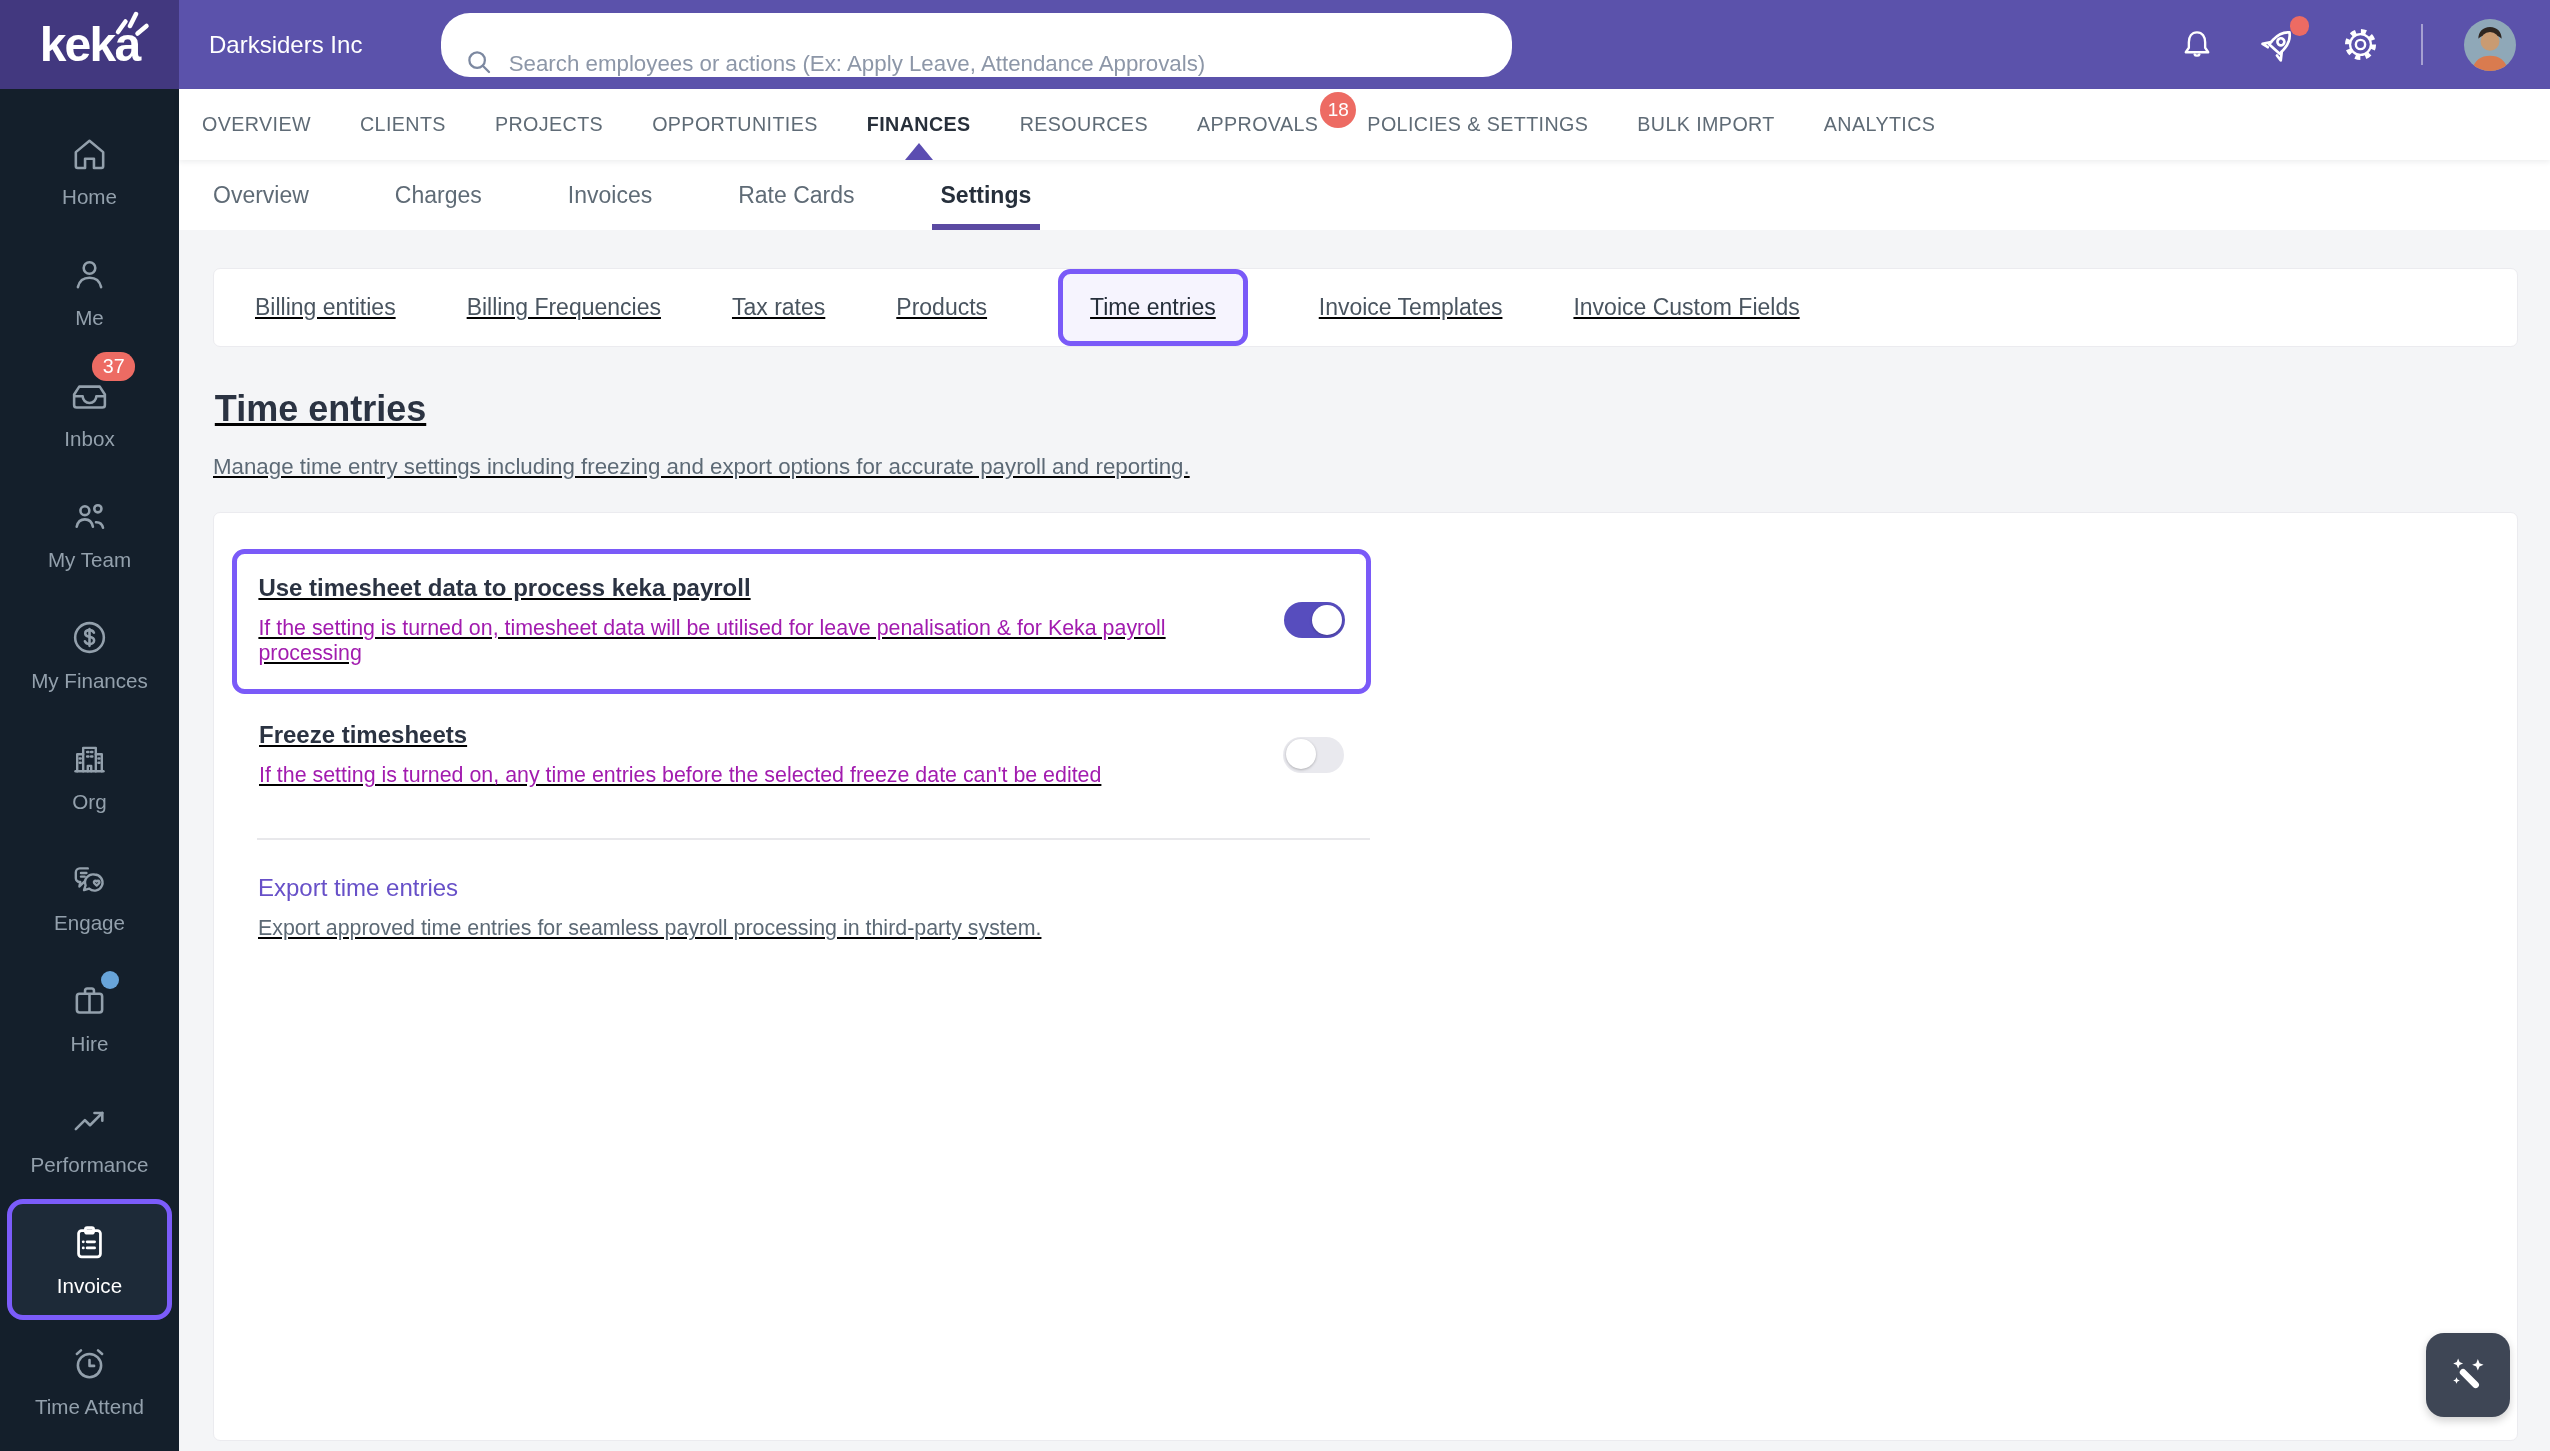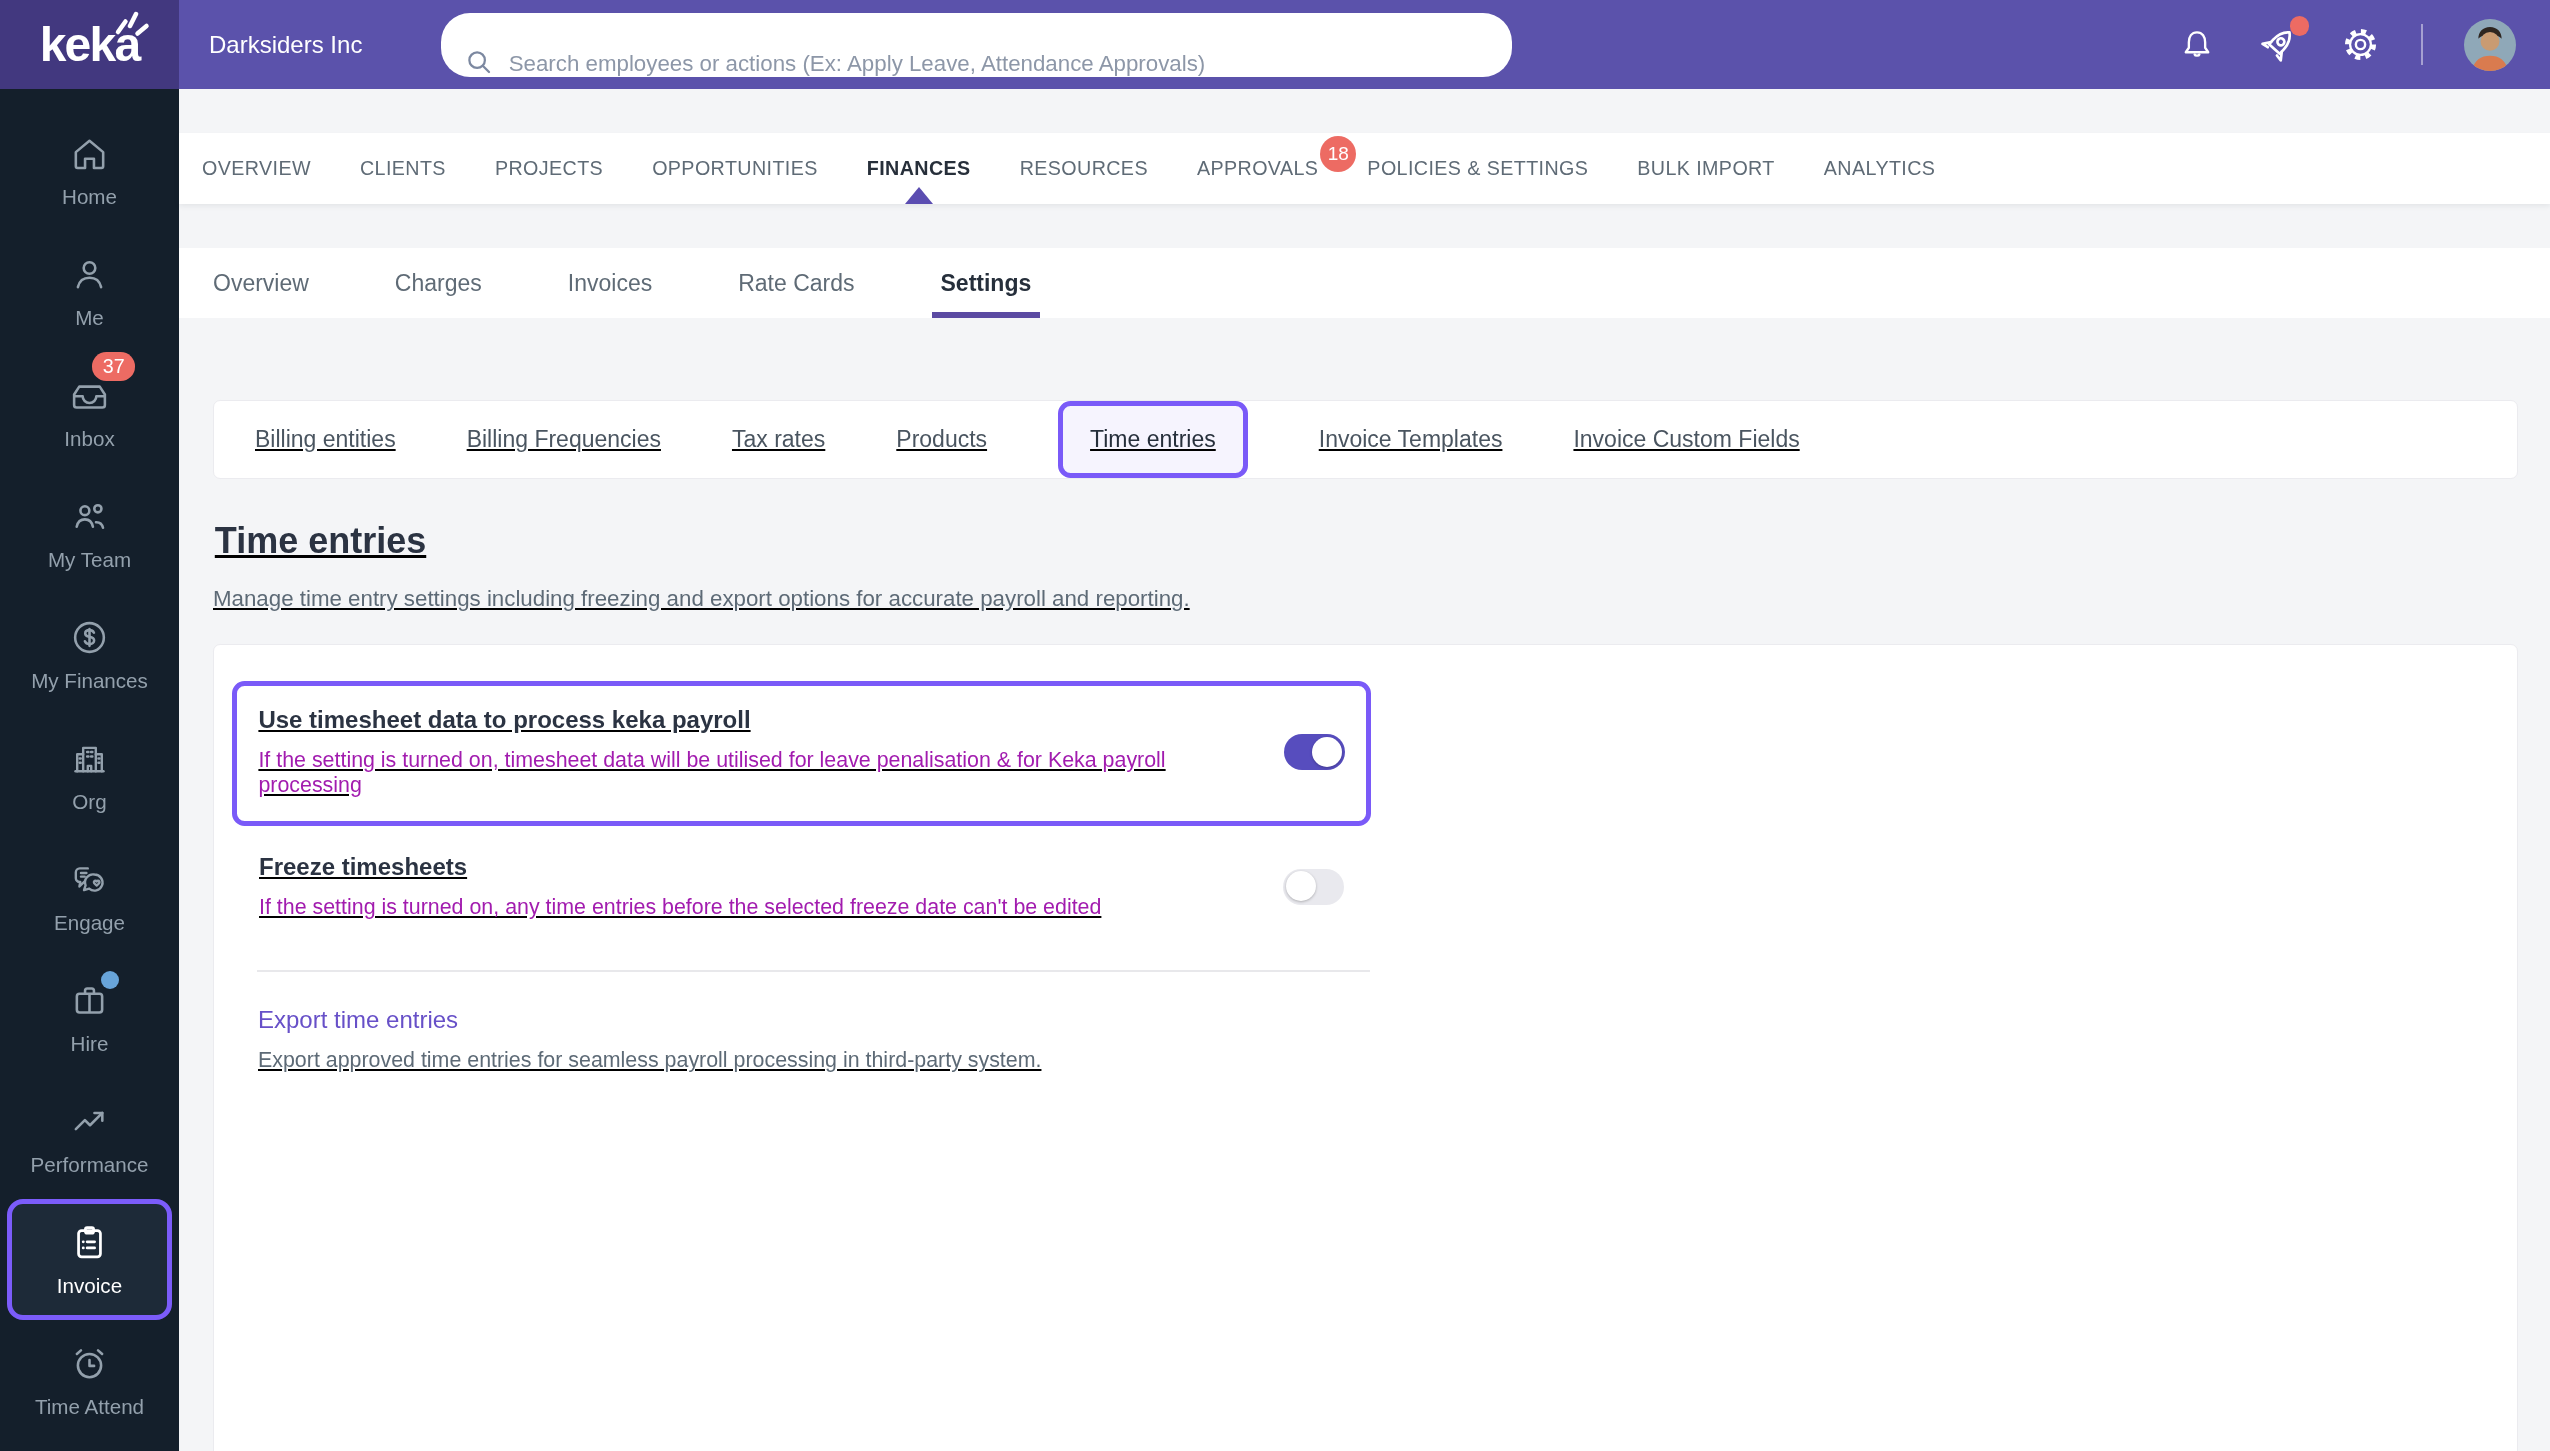--- a/index.html
+++ b/index.html
@@ -13,21 +13,21 @@
   .logo-spark { position: absolute; top: 10.7px; right: 27px; }
   .side-nav { flex: 1; display: flex; flex-direction: column; padding-top: 21.4px; }
   .side-item { height: 121px; display: flex; flex-direction: column; align-items: center; justify-content: center; gap: 10.7px; color: #93a0ac; font-size: 20.6px; cursor: pointer; }
   .side-item .icon-wrap { position: relative; line-height: 0; }
   .side-item svg { width: 41px; height: 41px; }
   .side-item.active { background: #1d2a38; border: 5.4px solid #7b5cfa; border-radius: 16px; margin: 0 7.1px; color: #ffffff; }
   .count-badge { position: absolute; top: -23px; left: 23px; background: #ed6b63; color: #fff; border-radius: 14.3px; padding: 3.6px 10.7px; font-size: 19.7px; line-height: 21.4px; }
   .dot-badge { position: absolute; top: -9px; right: -9px; width: 18px; height: 18px; border-radius: 50%; background: #68a4d9; }
 
   
-  .main { flex: 1; display: flex; flex-direction: column; min-width: 0; gap: 44px; }
+  .main { flex: 1; display: flex; flex-direction: column; min-width: 0; }
 
   
   .topbar { height: 89px; flex: 0 0 89px; background: #5b52ab; display: flex; align-items: center; padding: 0 34px 0 30px; }
   .company { color: #ffffff; font-size: 24px; white-space: nowrap; }
   .search-pill { width: 1071px; height: 64px; background: #ffffff; border-radius: 29px; display: flex; align-items: flex-end; padding: 0 23px; gap: 14.3px; margin-left: 79px; }
   .search-pill input { border: none; outline: none; flex: 1; font-size: 22.3px; color: #3a4550; font-family: inherit; background: transparent; }
   .search-pill input::placeholder { color: #8d97a8; }
   .top-icons { margin-left: auto; display: flex; align-items: center; gap: 41px; }
   .top-icon { position: relative; line-height: 0; cursor: pointer; }
   .alert-dot { position: absolute; top: -7.1px; right: -9px; width: 19.7px; height: 19.7px; border-radius: 50%; background: #ed6b63; }

